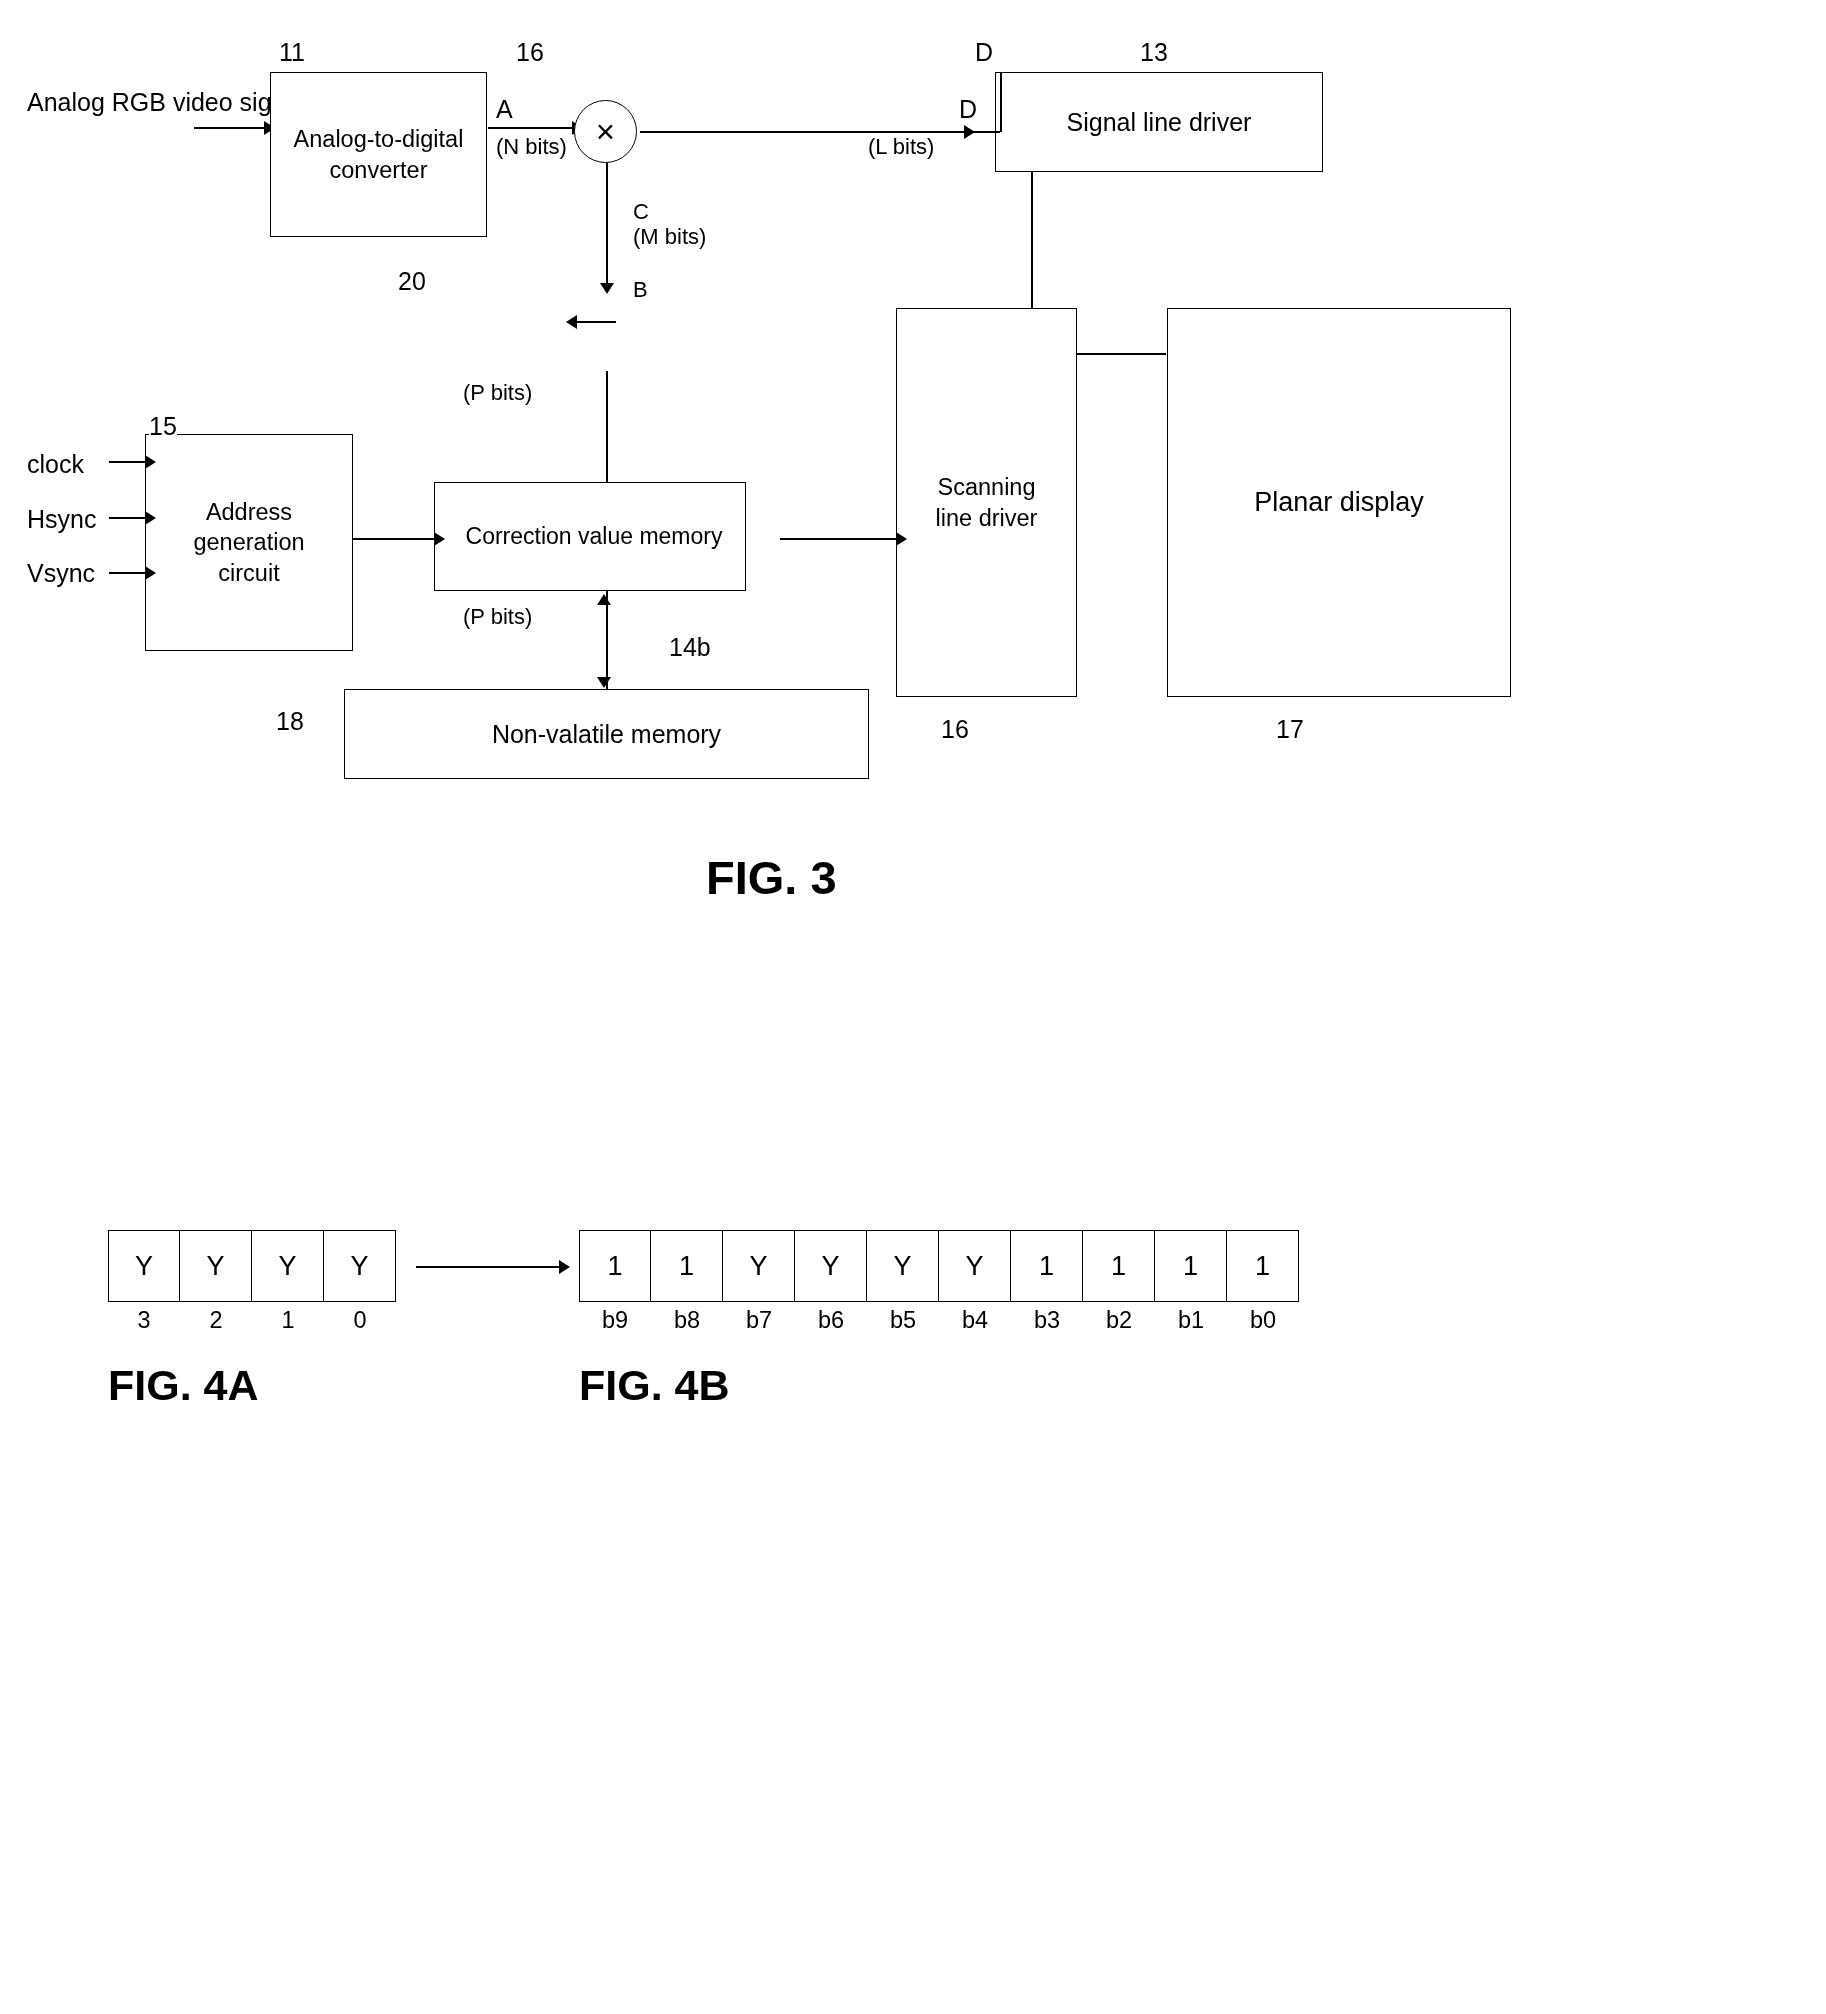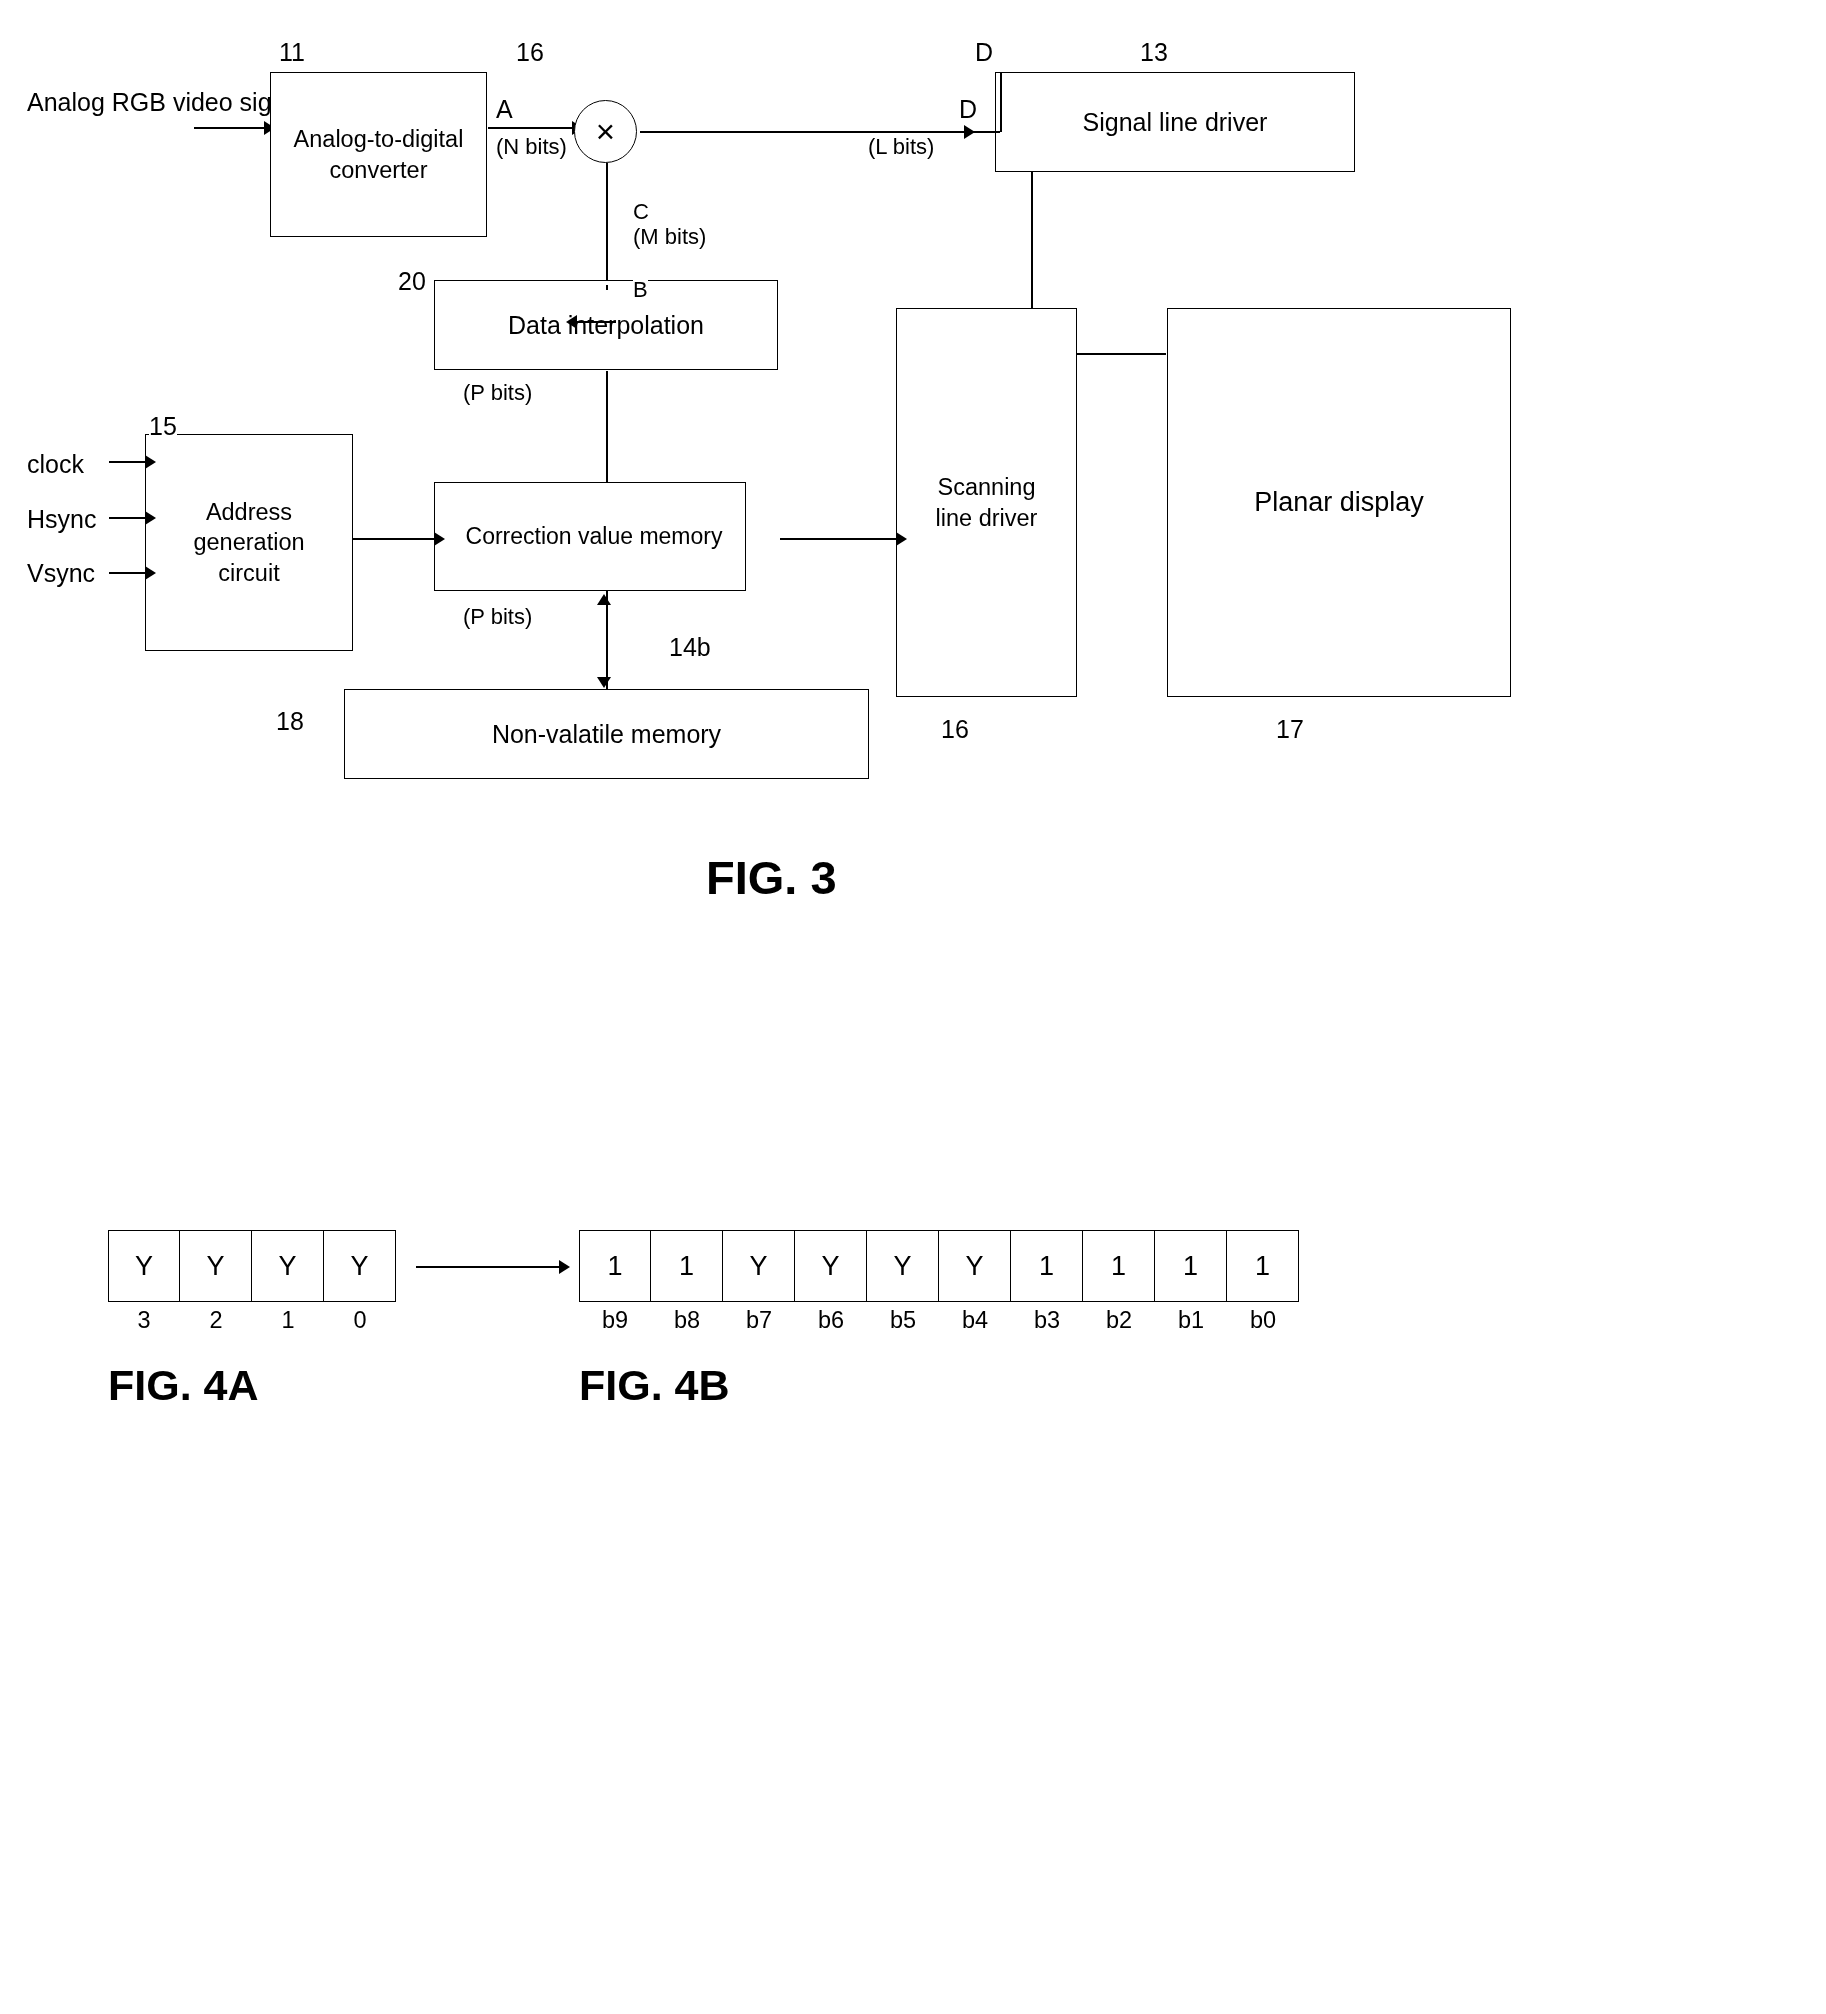--- a/index.html
+++ b/index.html
@@ -143,23 +143,22 @@
   <span class="label" style="top:95px; left:959px;">D</span>
   <span class="label" style="top:134px; left:868px; font-size:22px;">(L bits)</span>
 
   <div class="line-v arrow-down" style="top:163px; left:606px; height:122px;"></div>
 
   <span class="label" style="top:199px; left:633px; font-size:22px;">C</span>
   <span class="label" style="top:224px; left:633px; font-size:22px;">(M bits)</span>
 
   <span class="label" style="top:267px; left:398px;">20</span>
 
-  <div class="box" style="top:280px; left:434px; width:344px; height:90px; font-size:25px;">Data interpolation</div>
-
-  <div class="box" style="top:72px; left:995px; width:360px; height:100px; font-size:25px;">Signal line driver</div>
+
+  <div class="box" style="top:72px; left:995px; width:328px; height:100px; font-size:25px;">Signal line driver</div>
 
   <div style="position:absolute; top:172px; left:1031px; display:flex; gap:20px;">
     <div class="line-v" style="height:525px;"></div>
     <div class="line-v" style="height:525px;"></div>
     <div class="line-v" style="height:525px;"></div>
     <div class="line-v" style="height:525px;"></div>
     <div class="line-v" style="height:525px;"></div>
     <div class="line-v" style="height:525px;"></div>
     <div class="line-v" style="height:525px;"></div>
   </div>

